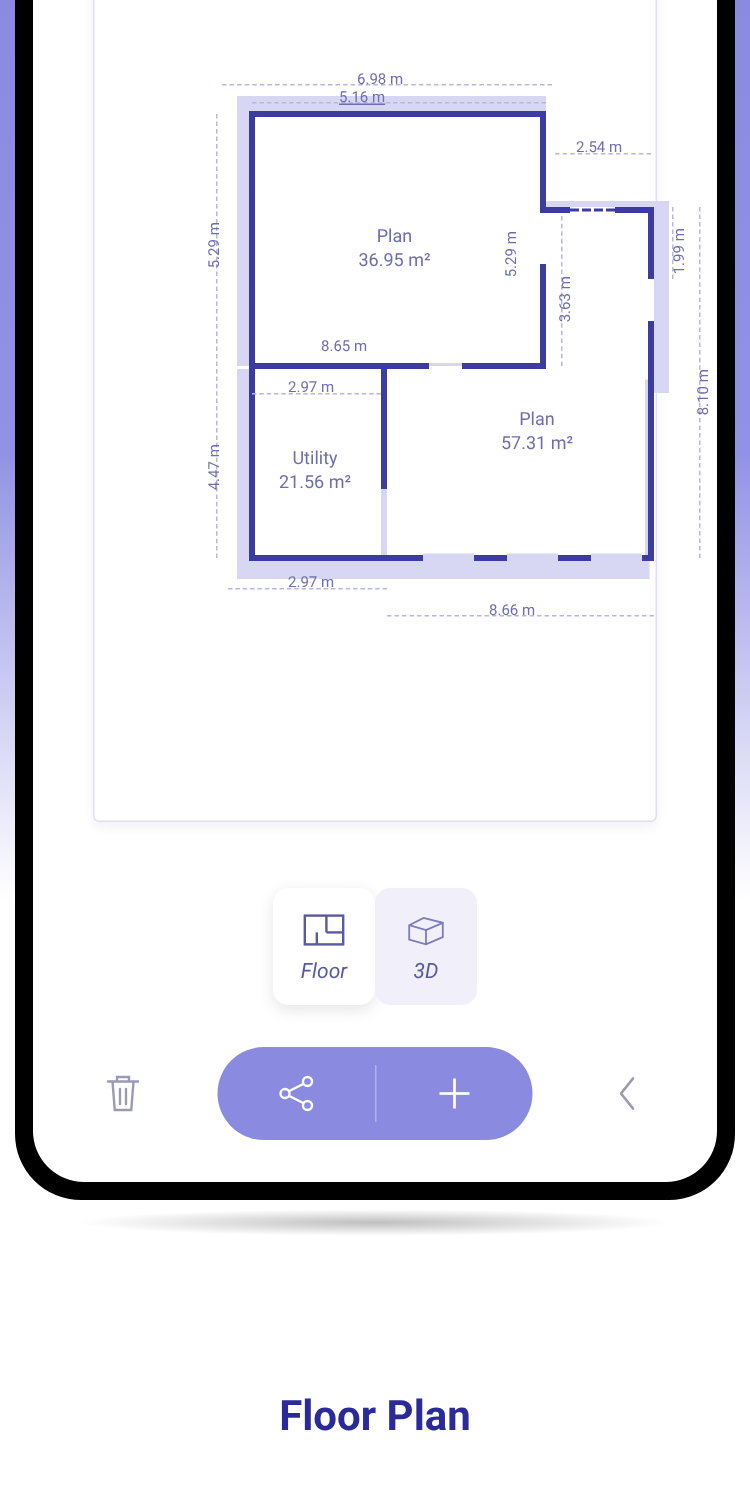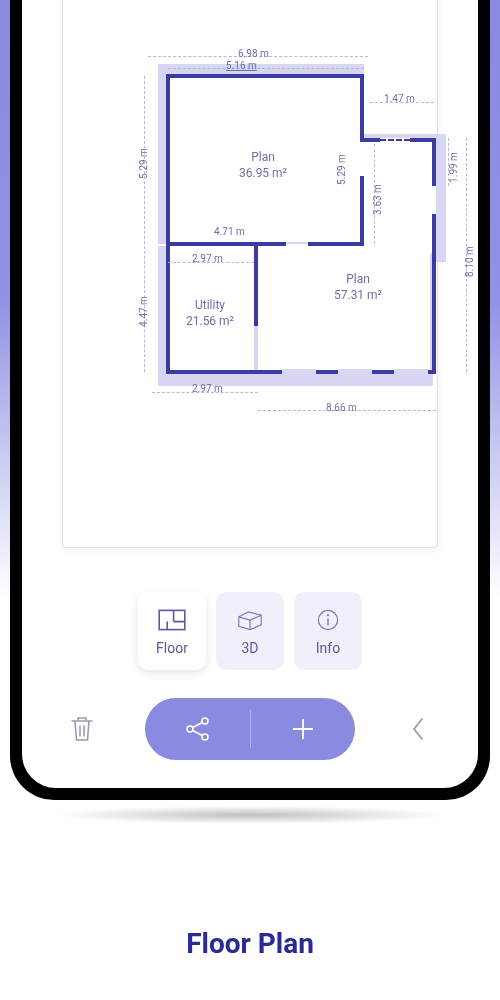--- a/index.html
+++ b/index.html
@@ -80,21 +80,21 @@
   border-left: 1px dashed #b7b6dd;
   width: 0;
 }
 
 .tabs {
   position: absolute;
   bottom: 118px;
   left: 0; right: 0;
   display: flex;
   justify-content: center;
-  gap: 10px;
+  font-style: italic;
 }
 .tab {
   width: 68px;
   height: 78px;
   background: #f1f0fa;
   border-radius: 10px;
   display: flex;
   flex-direction: column;
   align-items: center;
   justify-content: center;
@@ -208,23 +208,23 @@
           <div>21.56 m²</div>
         </div>
 
         <div class="dimline" style="left:10px;  top:10px;  width:220px;"></div>
         <div class="dim" style="left:100px; top:2px;">6.98 m</div>
 
         <div class="dimline" style="left:30px;  top:22px;  width:196px;"></div>
         <div class="dim" style="left:88px;  top:14px;text-decoration:underline;">5.16 m</div>
 
         <div class="dimline" style="left:232px; top:56px;  width:64px;"></div>
-        <div class="dim" style="left:246px; top:47px;">1.47 m</div>
-
-        <div class="dim" style="left:76px; top:180px;">4.71 m</div>
+        <div class="dim" style="left:246px; top:47px;">2.54 m</div>
+
+        <div class="dim" style="left:76px; top:180px;">8.65 m</div>
 
         <div class="dimline" style="left:30px;  top:216px; width:86px;"></div>
         <div class="dim" style="left:54px;  top:207px;">2.97 m</div>
 
         <div class="dimline" style="left:14px;  top:346px; width:106px;"></div>
         <div class="dim" style="left:54px;  top:337px;">2.97 m</div>
 
         <div class="dimline" style="left:120px; top:364px; width:178px;"></div>
         <div class="dim" style="left:188px; top:356px;">8.66 m</div>
 
@@ -258,28 +258,20 @@
         <span>Floor</span>
       </div>
       <div class="tab">
         <svg viewBox="0 0 40 32">
           <polygon points="6,24 6,12 18,6 34,10 34,22 20,28" fill="none" stroke="#7a7abc" stroke-width="1.5"></polygon>
           <polyline points="6,12 20,16 34,10" fill="none" stroke="#7a7abc" stroke-width="1.5"></polyline>
           <line x1="20" y1="16" x2="20" y2="28" stroke="#7a7abc" stroke-width="1.5"></line>
         </svg>
         <span>3D</span>
       </div>
-      <div class="tab">
-        <svg viewBox="0 0 40 32">
-          <circle cx="20" cy="16" r="12" fill="none" stroke="#7a7abc" stroke-width="1.5"></circle>
-          <circle cx="20" cy="10" r="1.4" fill="#7a7abc"></circle>
-          <line x1="20" y1="14" x2="20" y2="23" stroke="#7a7abc" stroke-width="1.8"></line>
-        </svg>
-        <span>Info</span>
-      </div>
     </div>
 
     <div class="bottom-bar">
       <div class="icon-btn">
         <svg width="26" height="30" viewBox="0 0 26 30">
           <path d="M3 7h20M9 7V4h8v3M6 7l1.5 19h11L20 7M11 12v10M15 12v10" fill="none" stroke="#9a9ab5" stroke-width="1.6" stroke-linecap="round"></path>
         </svg>
       </div>
       <div class="pill">
         <div class="icon-btn">

